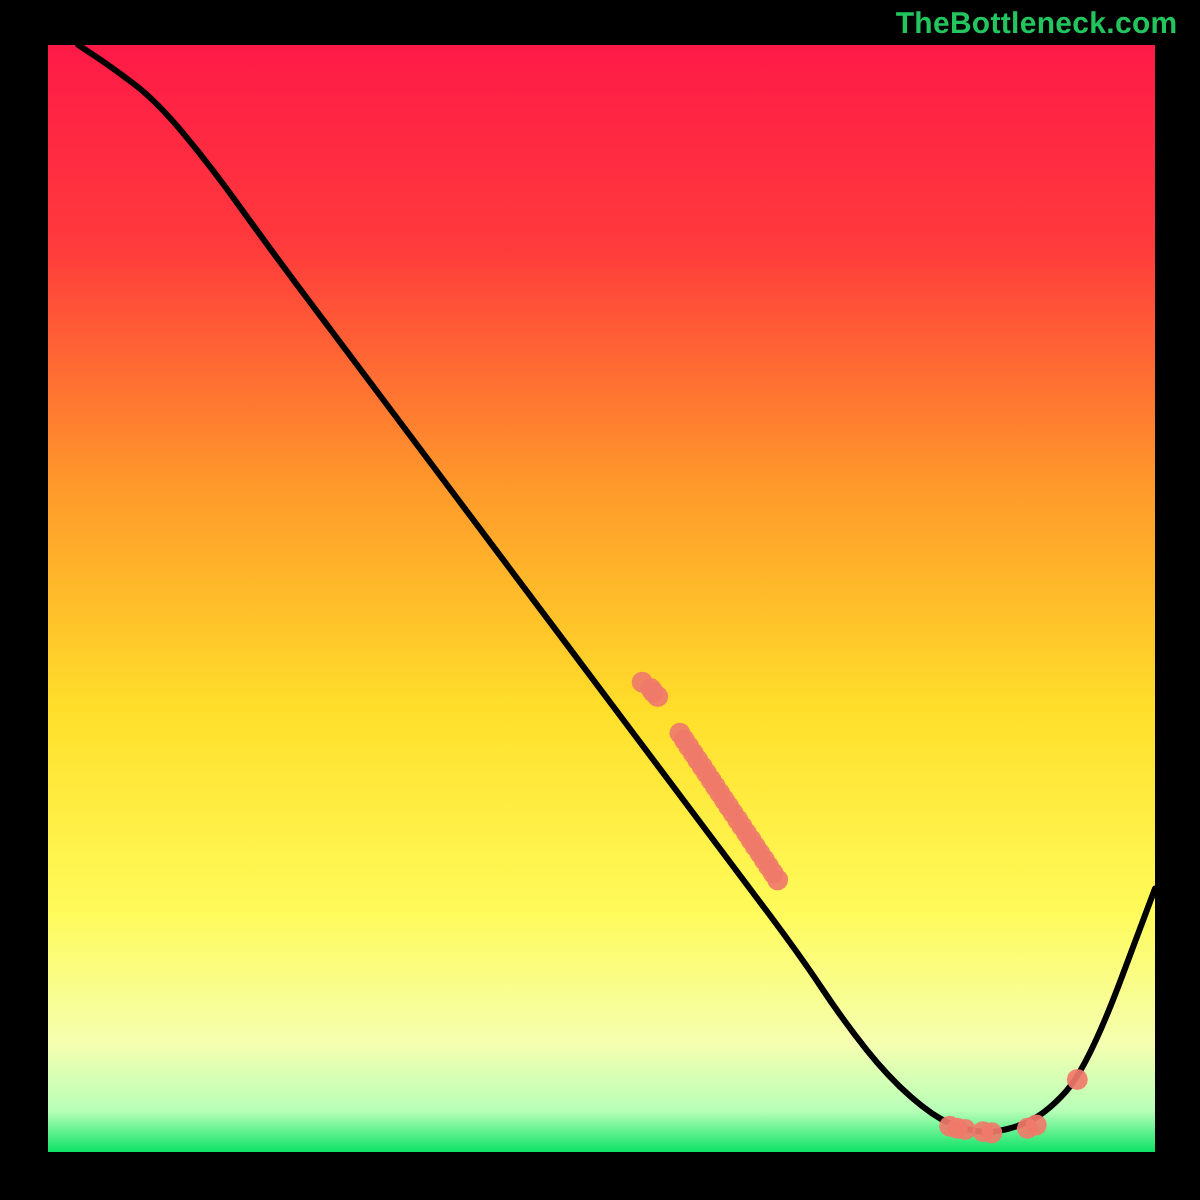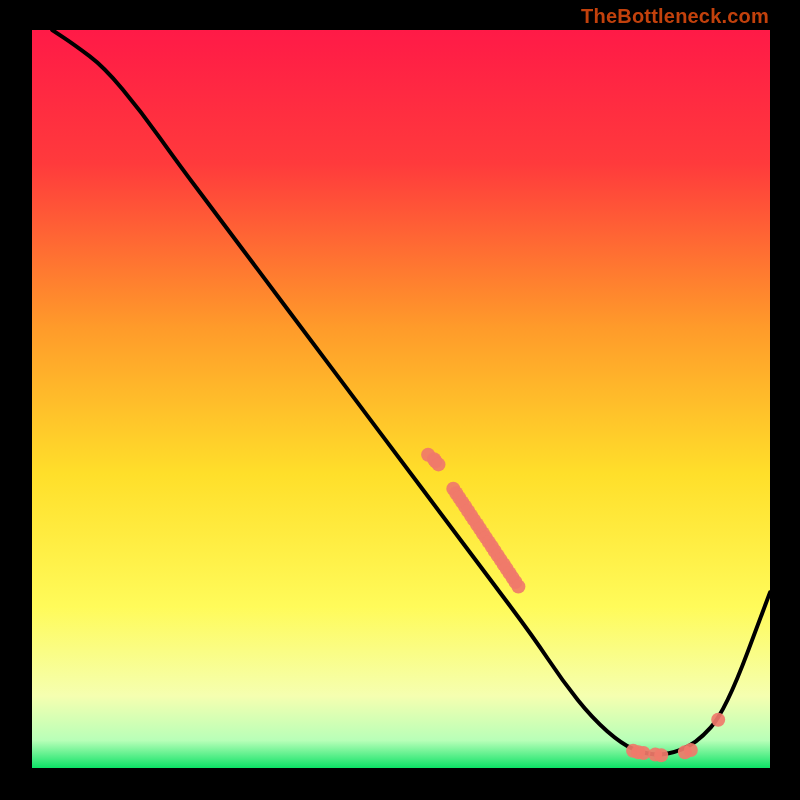--- a/index.html
+++ b/index.html
@@ -34,23 +34,23 @@
     position: absolute;
     left: 0;
     top: 0;
     width: 740px;
     height: 740px;
     pointer-events: none;
   }
   .attribution {
     position: absolute;
     top: 5px;
-    right: 31px;
+    right: 15px;
     font: bold 20px Arial, Helvetica, sans-serif;
-    color: #c2410c;
+    color: #22c55e;
     letter-spacing: 0.2px;
   }
   svg {
     display: block;
   }
 </style>
 </head>
 <body>
 <div class="stage">
 

